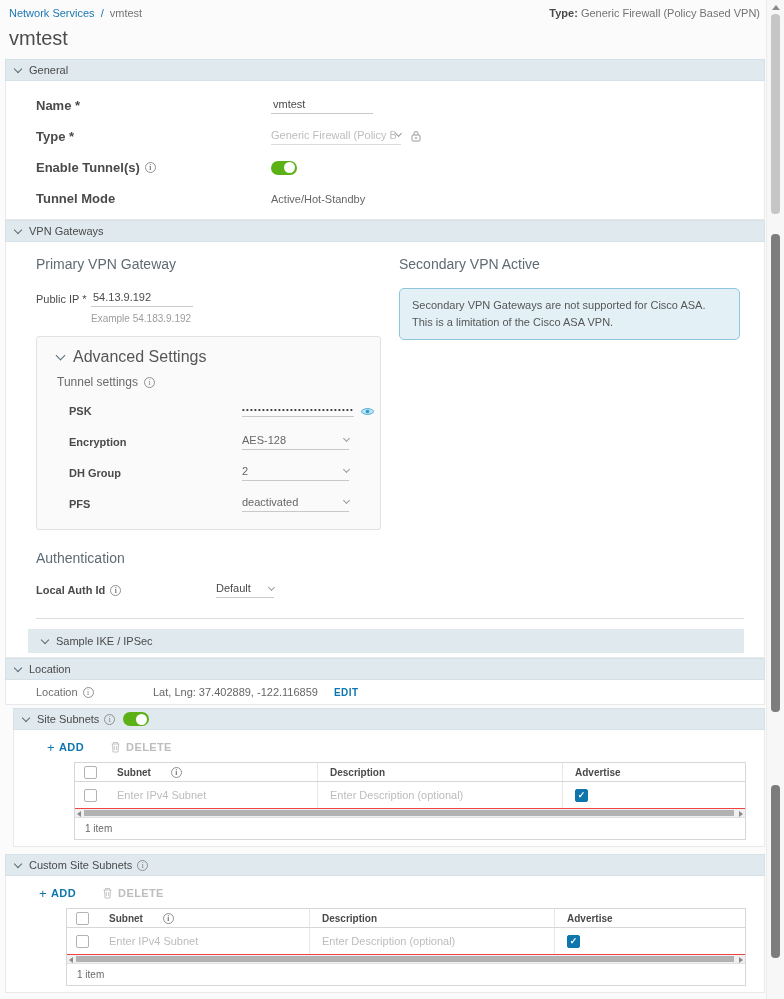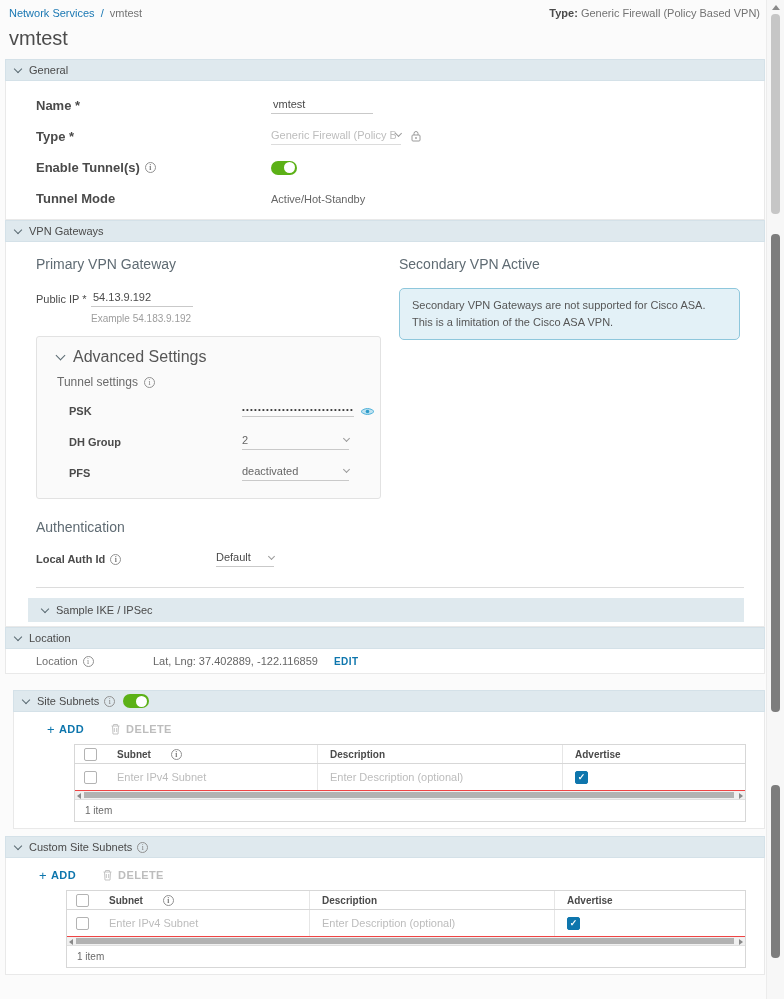--- a/index.html
+++ b/index.html
@@ -71,21 +71,21 @@
   .divider { border-top:1px solid #dcdcdc; margin-top:16px; }
   .sample-bar { margin:10px 0 0 -8px; height:24px; background:#dfe9ee; display:flex; align-items:center; gap:8px; padding-left:14px; font-size:11px; color:#4a4a4a; cursor:pointer; }
 
   
   .loc-body { display:flex; align-items:center; height:25px; padding-left:30px; font-size:11px; }
   .loc-body > label { width:117px; color:#6e6e6e; display:flex; align-items:center; gap:5px; flex:none; }
   .loc-val { color:#666; }
   .edit-link { margin-left:16px; color:#0e76ad; font-weight:bold; font-size:10px; letter-spacing:0.5px; cursor:pointer; }
 
   
-  .gap3 { margin-top:16px;padding-left:8px; } .gap7 { margin-top:7px; }
+  .gap3 { margin-top:3px;padding-left:8px; } .gap7 { margin-top:7px; }
   .sub-body { padding:6px 18px 6px 33px; }
   .actions { display:flex; align-items:center; gap:26px; height:22px; margin-bottom:4px; }
   .add-btn { color:#0e76ad; font-weight:bold; font-size:11px; letter-spacing:0.4px; display:flex; align-items:center; gap:4px; cursor:pointer; }
   .add-btn .plus { font-size:13px; font-weight:normal; }
   .del-btn { color:#bdbdbd; font-weight:bold; font-size:11px; letter-spacing:0.4px; display:flex; align-items:center; gap:5px; cursor:default; }
   .grid { margin-left:27px; border:1px solid #d7d7d7; background:#fff; }
   .g-row { display:flex; align-items:center; }
   .g-head { height:19px; border-bottom:1px solid #d7d7d7; font-size:10px; font-weight:bold; color:#4a4a4a; }
   .g-data { height:27px; border-bottom:1px solid #ef4444; }
   .c-check { width:30px; display:flex; justify-content:center; flex:none; }
@@ -199,20 +199,27 @@
                 <span class="psk-field">••••••••••••••••••••••••••••</span>
                 <span class="eye">
                   <svg width="15" height="9" viewBox="0 0 15 9">
                       <path d="M1 4.5 C4 0.6 11 0.6 14 4.5 C11 8.4 4 8.4 1 4.5 Z" fill="#bfe2f0" stroke="#49afd9" stroke-width="1"></path>
                       <circle cx="7.5" cy="4.5" r="1.8" fill="#2e9bc9"></circle>
                     </svg>
                 </span>
               </span>
             </div>
             <div class="adv-row">
+              <label>Encryption</label>
+              <div class="adv-select">
+                <span>AES-128</span>
+                <span class="caret"></span>
+              </div>
+            </div>
+            <div class="adv-row">
               <label>DH Group</label>
               <div class="adv-select">
                 <span>2</span>
                 <span class="caret"></span>
               </div>
             </div>
             <div class="adv-row">
               <label>PFS</label>
               <div class="adv-select">
                 <span>deactivated</span>

